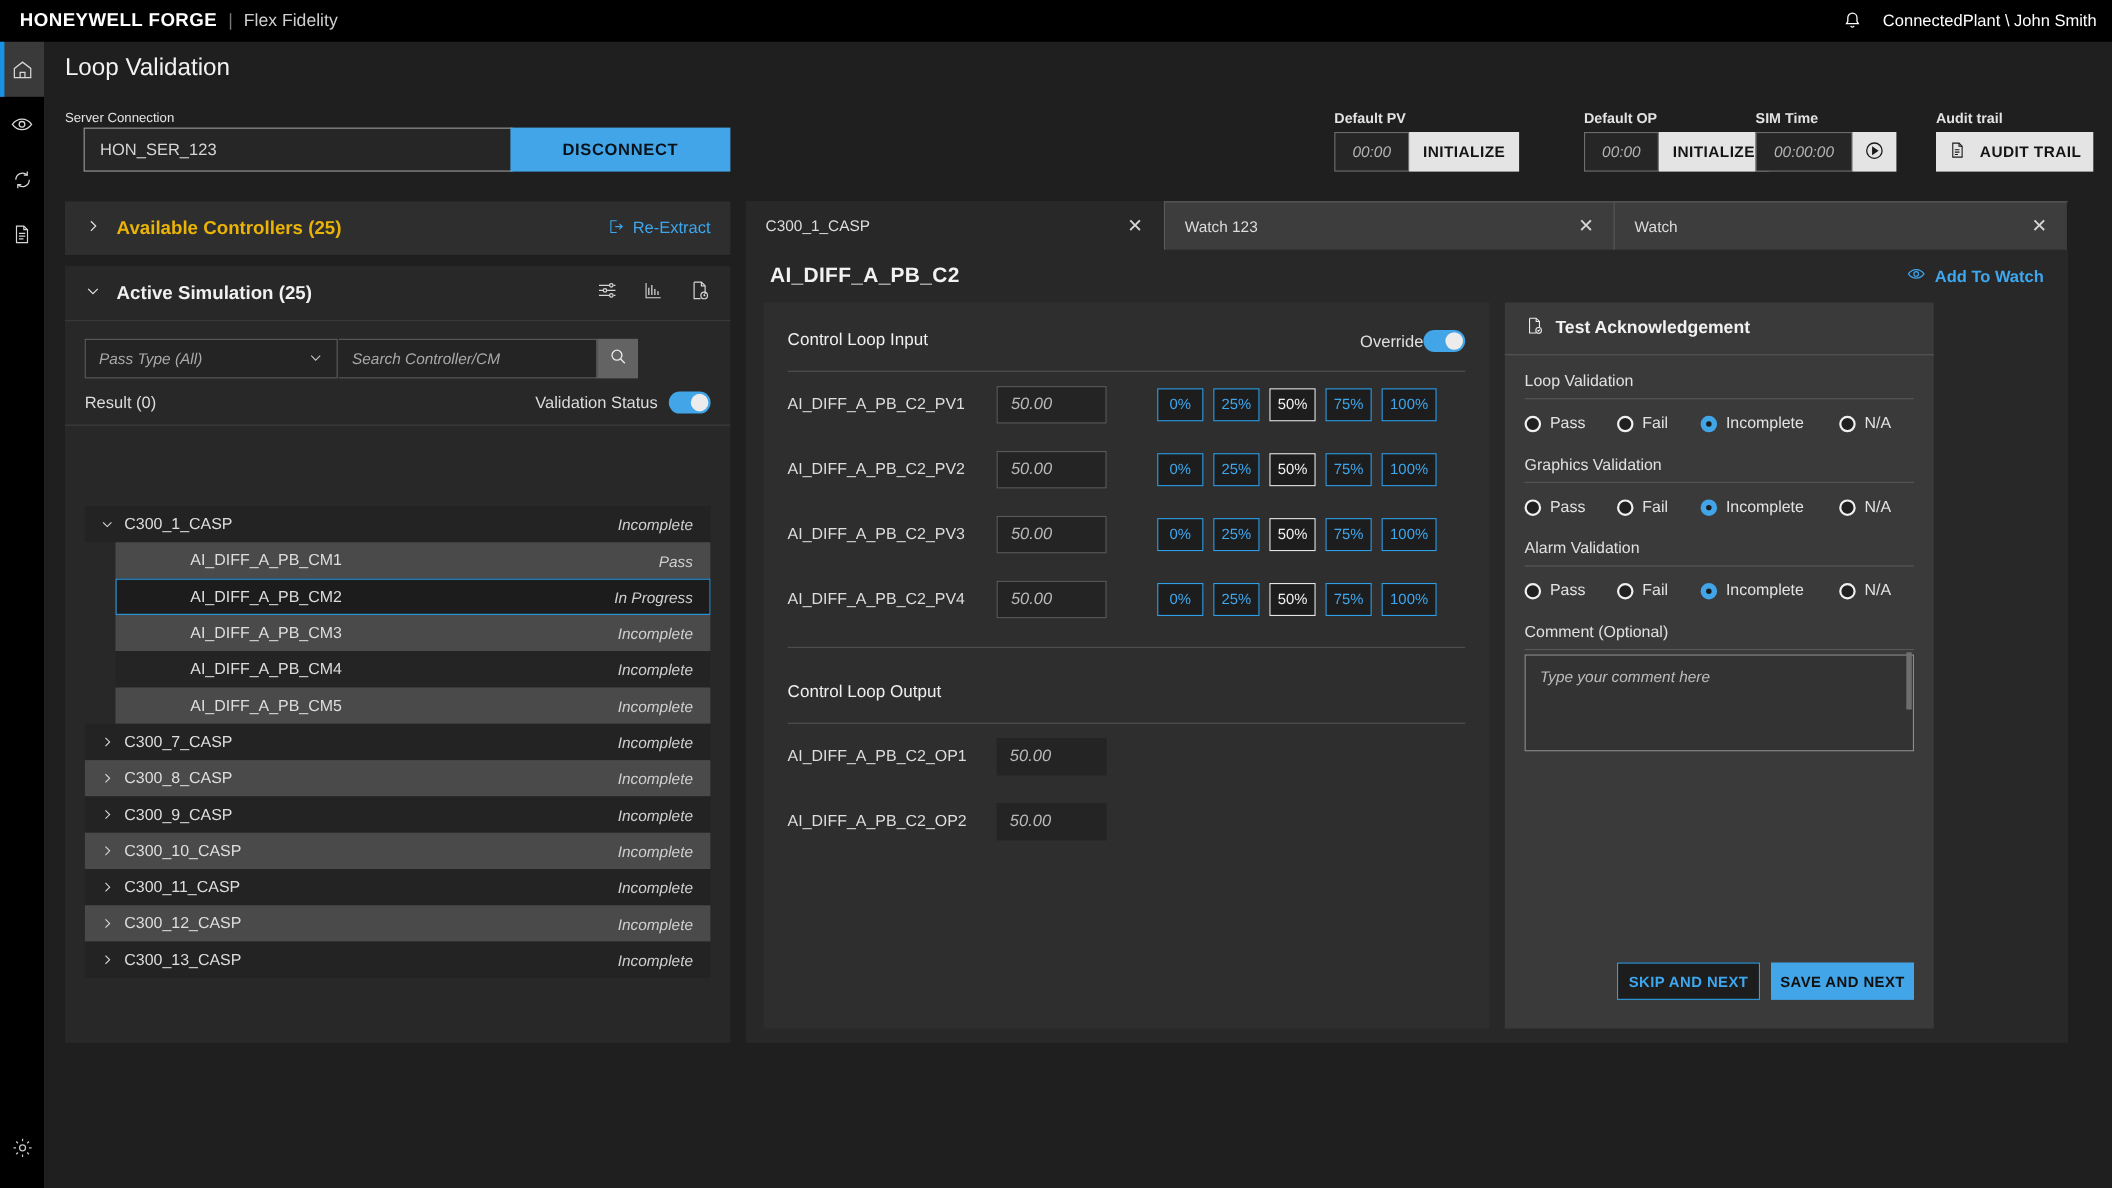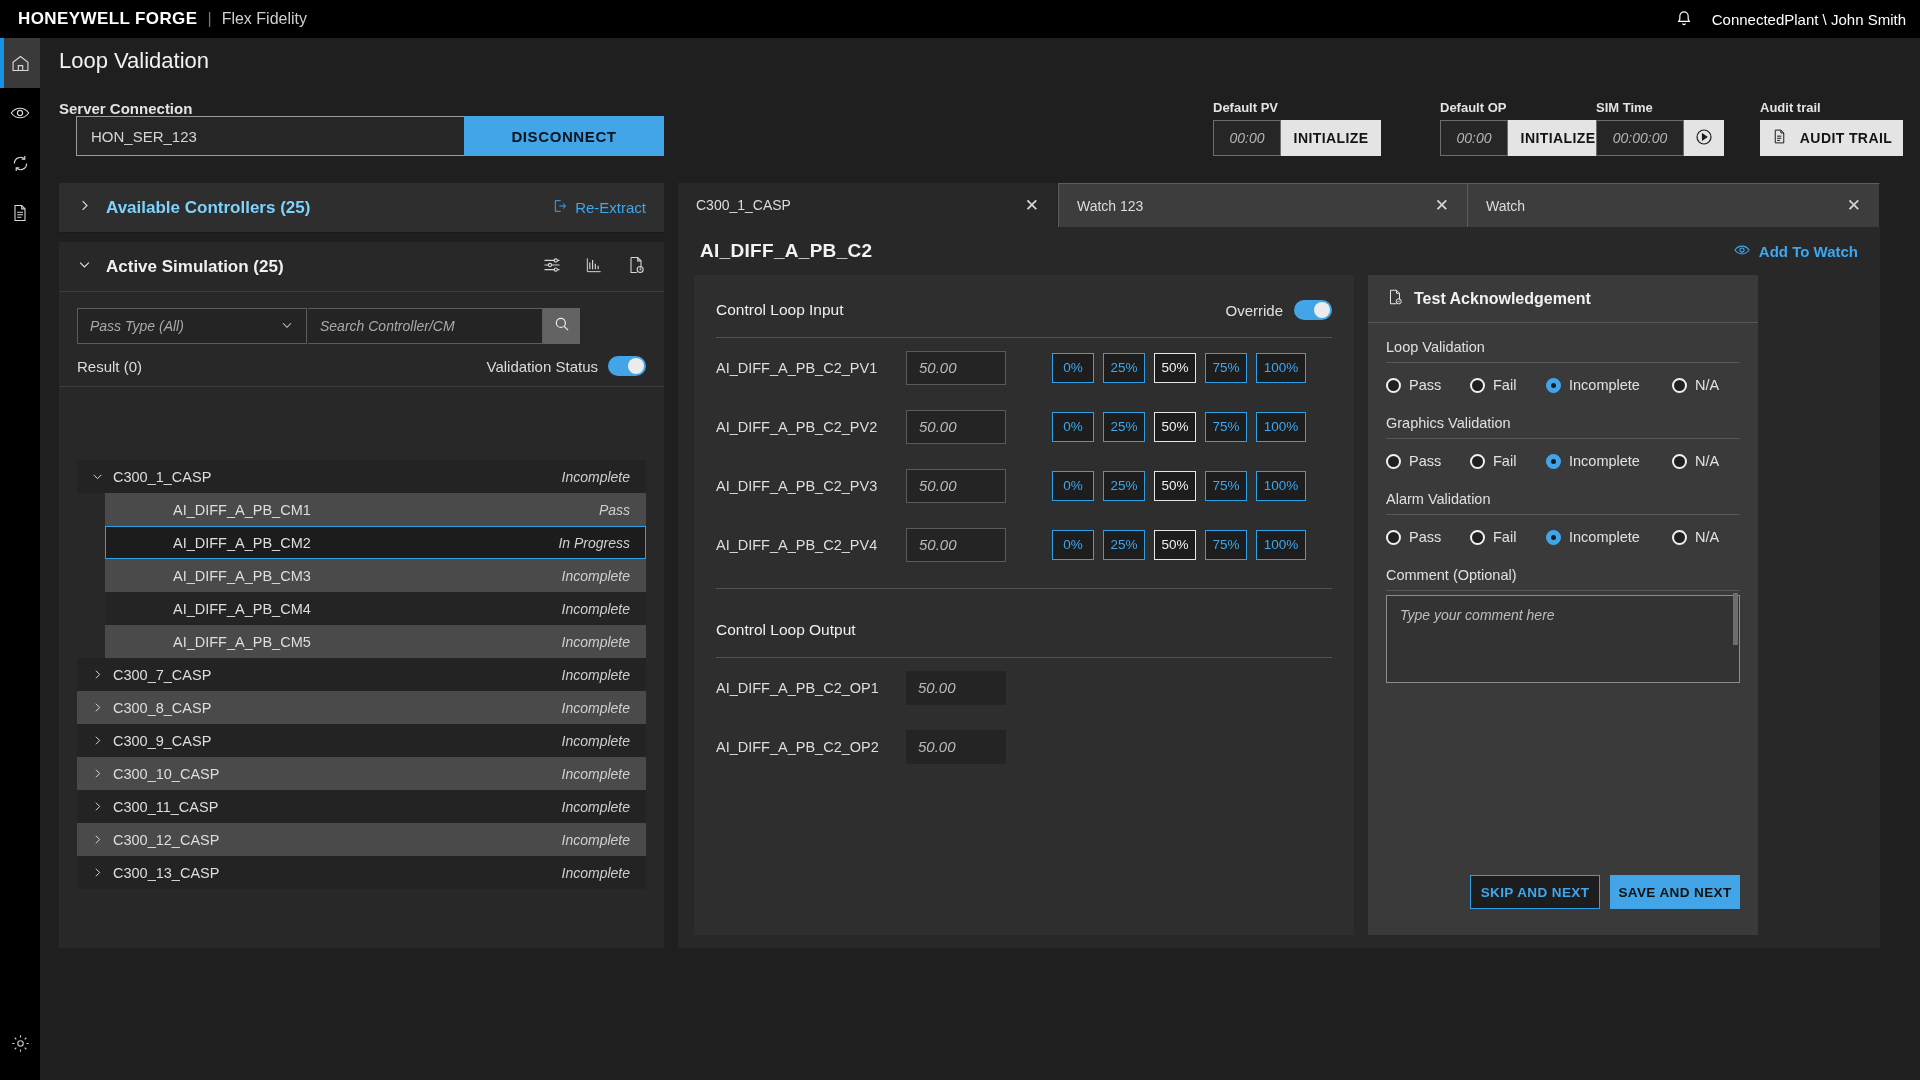--- a/index.html
+++ b/index.html
@@ -46,21 +46,21 @@
 
   
   .page-title {
     position: absolute; left: 59px; top: 48px;
     font-size: 22px; color: #f2f2f2; font-weight: 400;
   }
 
   
   .sc-label {
     position: absolute; left: 59px; top: 100px;
-    font-size: 15px; font-weight: bold; color: #e3e3e3;
+    font-size: 12px; font-weight: normal; color: #e3e3e3;
   }
   .sc-input {
     position: absolute; left: 76px; top: 116px; width: 390px; height: 40px;
     background: #262626; border: 1px solid #9a9a9a; color: #d6d6d6;
     font-size: 15px; padding: 0 14px; font-family: "Liberation Sans", sans-serif;
   }
   .sc-btn {
     position: absolute; left: 464px; top: 116px; width: 200px; height: 40px;
     background: #41a5e8; color: #08121a; border: none;
     font-size: 15px; font-weight: bold; letter-spacing: .6px; cursor: pointer;
@@ -85,21 +85,21 @@
   
   .left-panel {
     position: absolute; left: 59px; top: 183px; width: 605px; height: 765px;
     background: #1f1f1f;
   }
   .ctrl-header {
     height: 50px; background: #2e2e2e; display: flex; align-items: center;
     padding: 0 18px; border-bottom: 1px solid #1a1a1a;
   }
   .ctrl-header .chev { margin-right: 14px; }
-  .ctrl-header .hdr-title { font-size: 17px; font-weight: bold; color: #7dd3fc; }
+  .ctrl-header .hdr-title { font-size: 17px; font-weight: bold; color: #eab308; }
   .reextract { margin-left: auto; display: flex; align-items: center; gap: 7px;
     color: #3da7ef; font-size: 15px; cursor: pointer; }
 
   .sim-block { margin-top: 9px; background: #282828; height: 706px; position: relative; }
   .sim-header {
     height: 50px; display: flex; align-items: center; padding: 0 18px;
     border-bottom: 1px solid #3a3a3a;
   }
   .sim-header .hdr-title { font-size: 17px; font-weight: bold; color: #f0f0f0; }
   .sim-icons { margin-left: auto; display: flex; gap: 22px; align-items: center; }
@@ -184,21 +184,21 @@
     margin-left: auto; display: flex; align-items: center; gap: 8px;
     color: #3da7ef; font-size: 15px; font-weight: bold; cursor: pointer;
   }
 
   .panes { display: flex; padding: 0 16px 0 16px; gap: 14px; height: 660px; }
   .cli-pane { width: 660px; background: #2e2e2e; padding: 20px 22px; position: relative; }
   .ta-pane { width: 390px; background: #3a3a3a; position: relative; }
 
   .section-head { display: flex; align-items: center; height: 30px; }
   .section-title { font-size: 15.5px; font-weight: normal; color: #efefef; }
-  .override { margin-left: auto; display: flex; align-items: center; gap: 11px;
+  .override { margin-left: auto; display: flex; align-items: center; 
     font-size: 15px; color: #e0e0e0; }
   .hr { height: 1px; background: #525252; margin: 12px 0 0 0; }
 
   .io-row { display: flex; align-items: center; height: 59px; }
   .io-label { width: 190px; font-size: 14.5px; color: #dedede; }
   .io-input {
     width: 100px; height: 34px; background: #242424; border: none;
     color: #b9b9b9; font-size: 15px; font-style: italic; padding: 0 12px;
     font-family: "Liberation Sans", sans-serif;
   }

